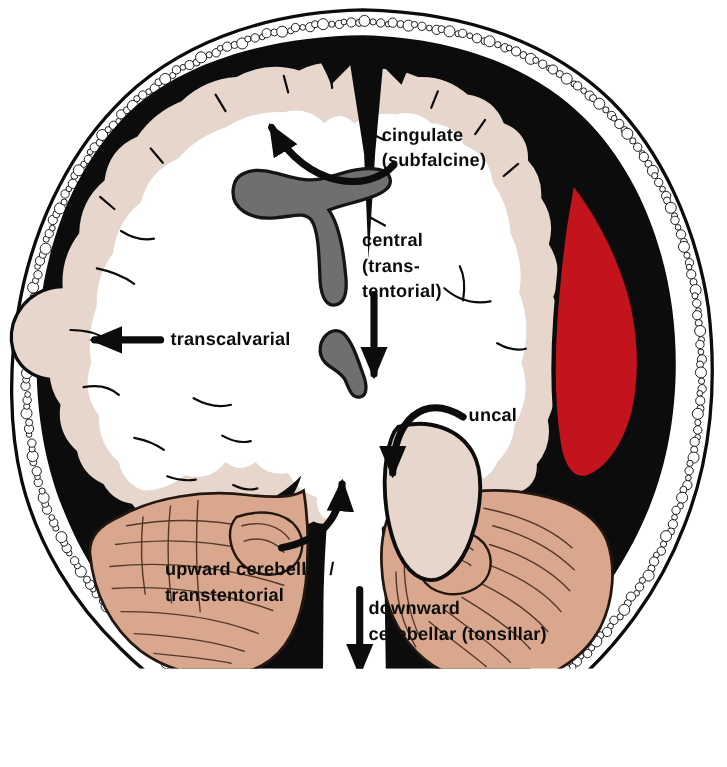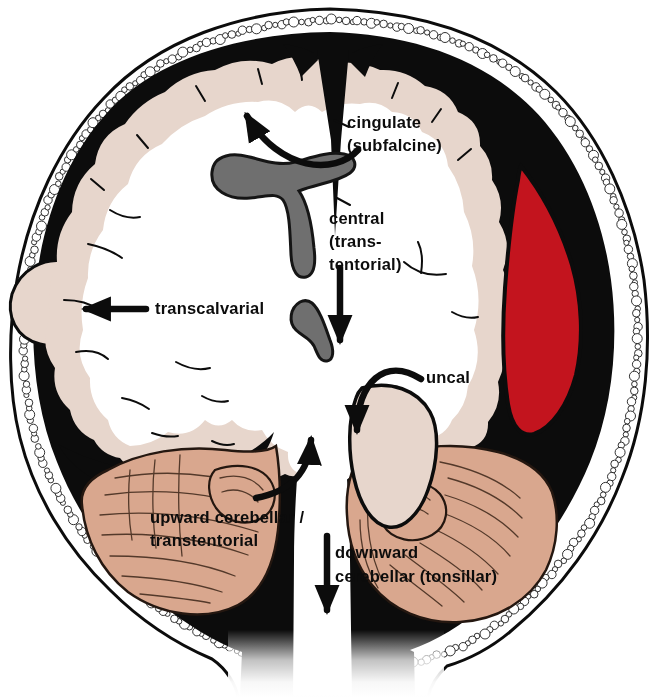--- a/index.html
+++ b/index.html
@@ -1,16 +1,16 @@
 <!DOCTYPE html>
 <html><head>
 <meta charset="utf-8">
 <style>
   html,body{margin:0;padding:0;background:#fff;}
-  #stage{position:relative;width:661px;height:697px;background:#fff;overflow:hidden;
+  #stage{position:relative;width:661px;height:608px;background:#fff;overflow:hidden;
          font-family:"Liberation Sans",sans-serif;}
   svg{position:absolute;left:0;top:0;}
   .lbl{font:700 16.5px "Liberation Sans",sans-serif;letter-spacing:.2px;}
   .arrow{fill:none;stroke-width:6.5;stroke-linecap:round;}
   .sulcus{fill:none;stroke:#0c0c0c;stroke-width:2;stroke-linecap:round;}
   .folia{fill:none;stroke:#53392a;stroke-width:1.3;stroke-linecap:round;}
   #stipples circle{fill:#ffffff;stroke:#1c1c1c;stroke-width:.9;}
 </style>
 </head>
 <body>

